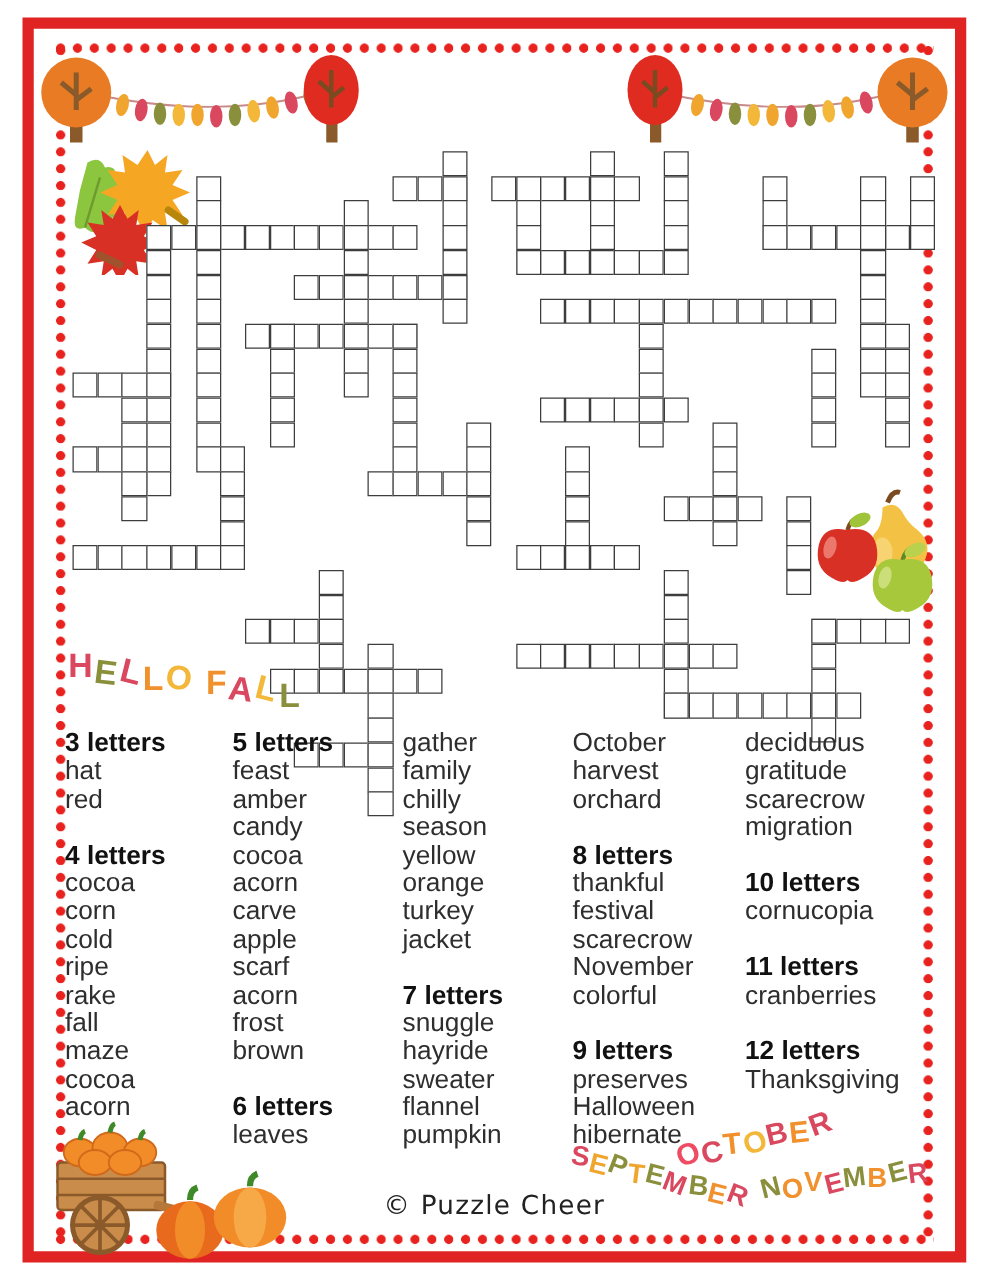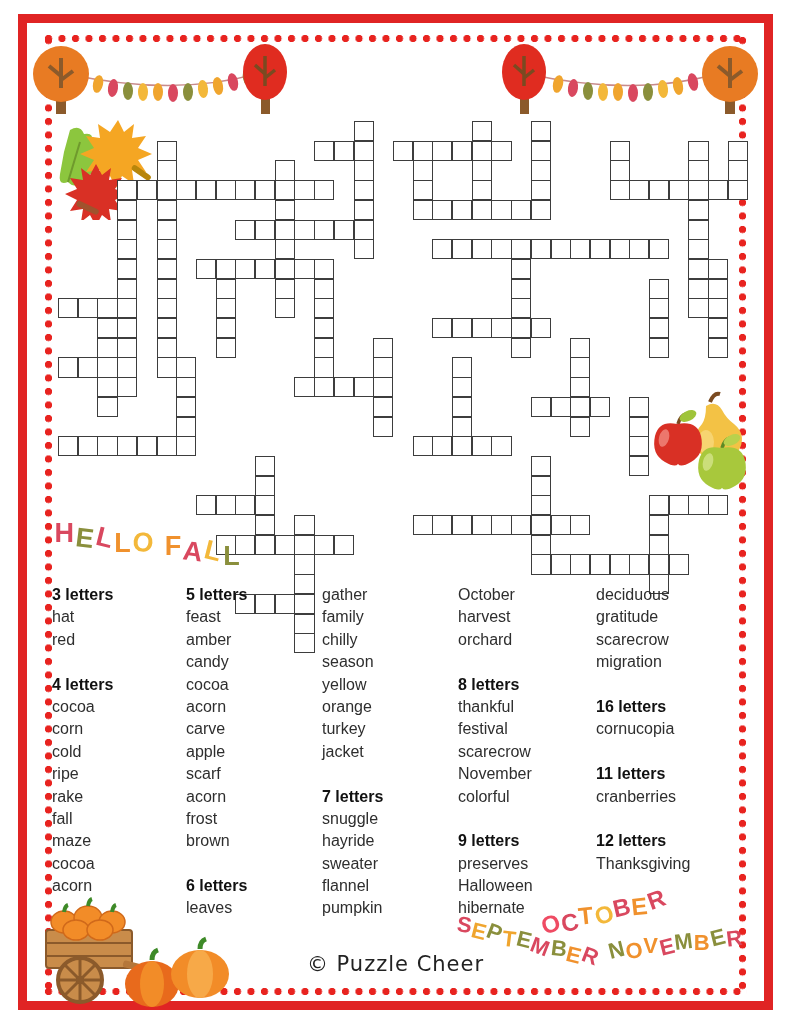--- a/index.html
+++ b/index.html
@@ -13,21 +13,21 @@
         background-size:13.5px 9px;}
   .dotcol{top:36px;bottom:30px;width:9px;
         background:radial-gradient(circle at 4.5px 4.5px,#e8231f 3.4px,rgba(0,0,0,0) 3.9px);
         background-size:9px 13.5px;}
   .page-title{position:absolute;left:0;right:0;top:40px;text-align:center;
         font-size:34px;font-weight:800;color:#8e2191;letter-spacing:.5px;}
   .instruction{position:absolute;left:50px;top:90px;font-size:16.5px;color:#1e1e1e;}
   .gridbox{position:absolute;left:0;top:0;width:791px;height:1024px;}
   .cell{position:absolute;width:20.2px;height:20.2px;border:1.2px solid #3d3d3d;
         background:#fff;box-sizing:border-box;}
-  .wcol{position:absolute;top:584px;width:132px;font-size:16px;color:#2e2e2e;}
+  .wcol{position:absolute;top:584px;width:132px;font-size:21px;color:#2e2e2e;}
   .wcol div{height:22.4px;line-height:22.4px;white-space:nowrap;}
   .wl-h{font-weight:bold;color:#111;}
   .fancy{position:absolute;font-weight:800;white-space:nowrap;}
   .fancy span{display:inline-block;}
   .hello{left:54px;top:528px;font-size:27px;transform:rotate(7deg);letter-spacing:2px;}
   .sept{left:455px;top:928px;font-size:22px;transform:rotate(14deg);letter-spacing:1px;}
   .octo{left:540px;top:898px;font-size:24px;transform:rotate(-13deg);letter-spacing:1px;}
   .nove{left:608px;top:930px;font-size:22px;transform:rotate(-7deg);letter-spacing:1px;}
   .footer{position:absolute;left:0;right:0;top:952px;text-align:center;
         font-size:21px;color:#222;letter-spacing:1px;font-family:"DejaVu Sans",sans-serif;}
@@ -481,21 +481,21 @@
       <div class="wl-w">preserves</div>
       <div class="wl-w">Halloween</div>
       <div class="wl-w">hibernate</div>
     </div>
   <div class="wcol" style="left:596px">
       <div class="wl-w">deciduous</div>
       <div class="wl-w">gratitude</div>
       <div class="wl-w">scarecrow</div>
       <div class="wl-w">migration</div>
       <div class="wl-w">&nbsp;</div>
-      <div class="wl-h">16 letters</div>
+      <div class="wl-h">10 letters</div>
       <div class="wl-w">cornucopia</div>
       <div class="wl-w">&nbsp;</div>
       <div class="wl-h">11 letters</div>
       <div class="wl-w">cranberries</div>
       <div class="wl-w">&nbsp;</div>
       <div class="wl-h">12 letters</div>
       <div class="wl-w">Thanksgiving</div>
     </div>
 
   <svg style="left:28px;top:896px" width="240" height="112" viewBox="0 0 240 112">

